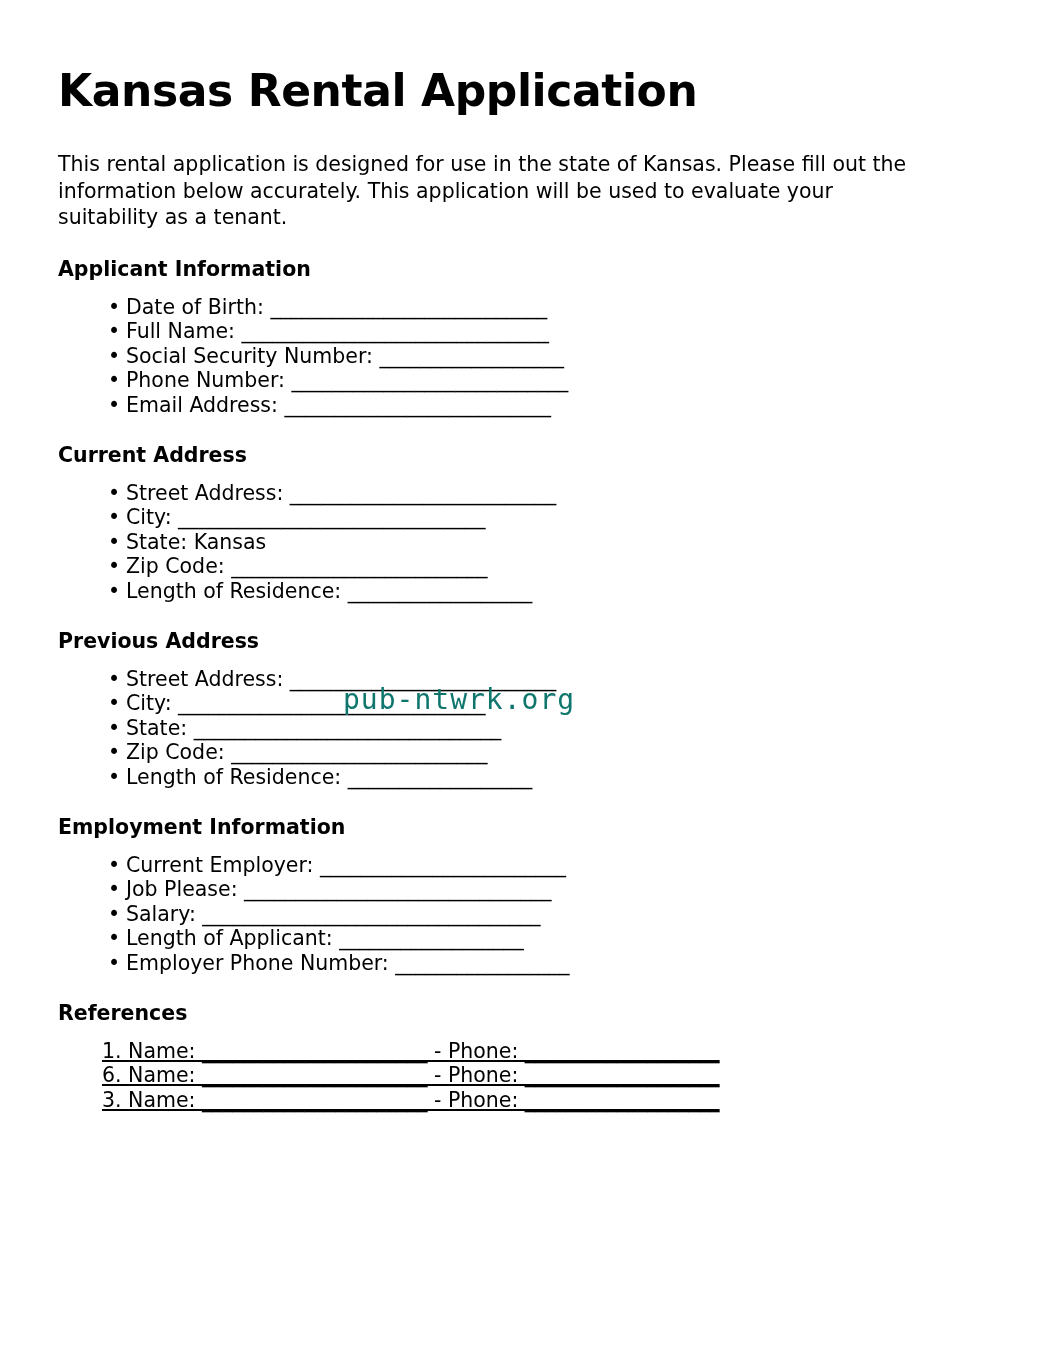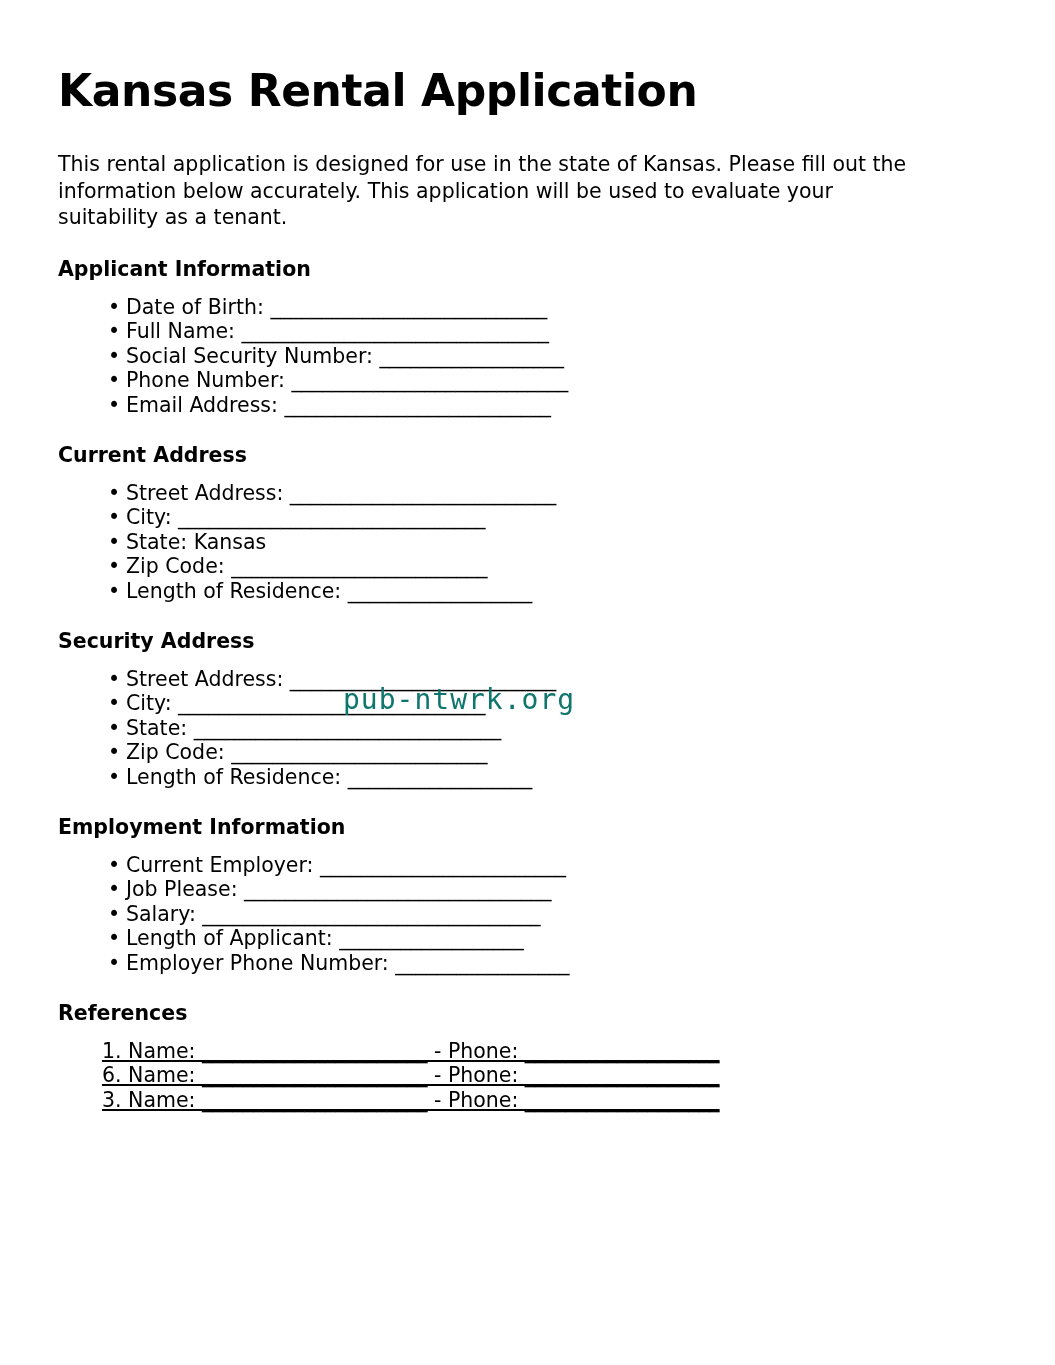--- a/index.html
+++ b/index.html
@@ -118,21 +118,21 @@
     <ul class="fields">
       <li>Street Address: __________________________</li>
       <li>City: ______________________________</li>
       <li>State: Kansas</li>
       <li>Zip Code: _________________________</li>
       <li>Length of Residence: __________________</li>
     </ul>
   </div>
 
   <div class="section">
-    <div class="section-heading">Security Address</div>
+    <div class="section-heading">Previous Address</div>
     <ul class="fields">
       <li>Street Address: __________________________</li>
       <li>City: ______________________________</li>
       <li>State: ______________________________</li>
       <li>Zip Code: _________________________</li>
       <li>Length of Residence: __________________</li>
     </ul>
   </div>
 
   <div class="section">

